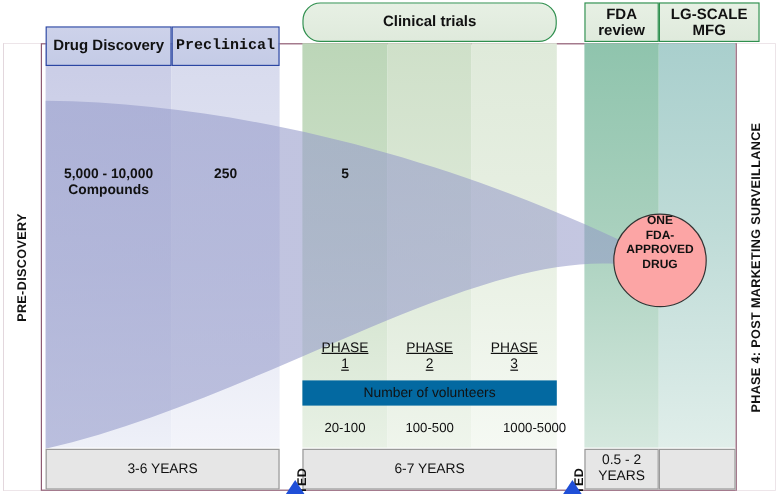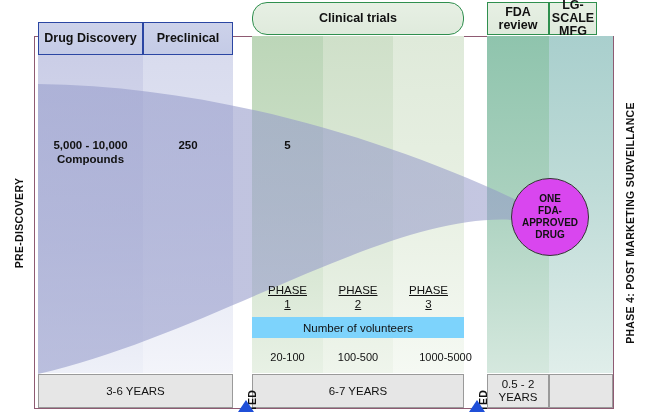--- a/index.html
+++ b/index.html
@@ -21,24 +21,24 @@
 
   
   .hdr{position:absolute;top:2px;height:33px;box-sizing:border-box;
     display:flex;align-items:center;justify-content:center;text-align:center;
     font-weight:bold;font-size:12.5px;line-height:13px;z-index:7;}
   .hdr-blue{border:1.5px solid #2b46a3;
     background:linear-gradient(180deg,#cdd2ea 0%,#c4cbe6 100%);margin-top:20px;}
   .hdr-green{border:1.5px solid #2f8f4e;
     background:linear-gradient(180deg,#e7f0e4 0%,#dfeadc 100%);}
   #hdr-drug-discovery{left:38px;width:105px;}
-  #hdr-preclinical{left:143px;width:90px;}
+  #hdr-preclinical{left:143px;width:90px;font-family:Liberation Mono, monospace;}
   #hdr-clinical-trials{left:252px;width:212px;border-radius:15px;}
   #hdr-fda-review{left:487px;width:62px;}
-  #hdr-lgscale-mfg{left:549px;width:48px;}
+  #hdr-lgscale-mfg{left:549px;width:84px;}
 
   
   #body-drug-discovery{left:38px;top:36px;width:105px;height:337px;
     background:linear-gradient(180deg,#c9cce6 0%,#d9dcee 55%,#eef0f8 100%);z-index:3;}
   #body-preclinical{left:143px;top:36px;width:90px;height:337px;
     background:linear-gradient(180deg,#d7daed 0%,#e3e6f3 55%,#f3f4fa 100%);z-index:3;}
 
   #body-phase1{left:252px;top:36px;width:71px;height:337px;
     background:linear-gradient(180deg,#bcd6b8 0%,#cfe1ca 50%,#e8f1e5 100%);z-index:3;}
   #body-phase2{left:323px;top:36px;width:70px;height:337px;
@@ -63,33 +63,33 @@
 
   
   .phase-label{position:absolute;top:283px;z-index:8;text-align:center;
      font-size:11.5px;line-height:14px;color:#111;text-decoration:underline;}
   #phase-label-1{left:252px;width:71px;}
   #phase-label-2{left:323px;width:70px;}
   #phase-label-3{left:393px;width:71px;}
 
   
   #volunteers-band{position:absolute;left:252px;top:317px;width:212px;height:21px;
-    background:#7dd3fc;display:flex;align-items:center;justify-content:center;
+    background:#0369a1;display:flex;align-items:center;justify-content:center;
     font-size:11.5px;color:#111;z-index:8;}
 
   
   .vol-count{position:absolute;top:351px;z-index:8;text-align:center;font-size:11px;color:#111;}
   #vol-count-1{left:252px;width:71px;}
   #vol-count-2{left:323px;width:70px;}
   #vol-count-3{left:410px;width:71px;}
 
   
   #fda-approved-circle{position:absolute;left:511px;top:178px;width:76px;height:76px;
-    border-radius:50%;background:#d946ef;border:1.1px solid #333;z-index:9;
-    display:flex;align-items:center;justify-content:center;text-align:center;
+    border-radius:50%;background:#fca5a5;border:1.1px solid #333;z-index:9;
+    display:flex;justify-content:center;text-align:center;
     font-weight:bold;font-size:10px;line-height:12px;color:#111;}
 
   
   .timebar{position:absolute;top:374px;height:34px;box-sizing:border-box;
     border:1px solid #9a9a9a;background:#e6e6e6;z-index:8;
     display:flex;align-items:center;justify-content:center;text-align:center;
     font-size:11.5px;line-height:13px;color:#111;}
   #timebar-discovery{left:38px;width:195px;}
   #timebar-clinical{left:252px;width:212px;}
   #timebar-fda{left:487px;width:62px;}

